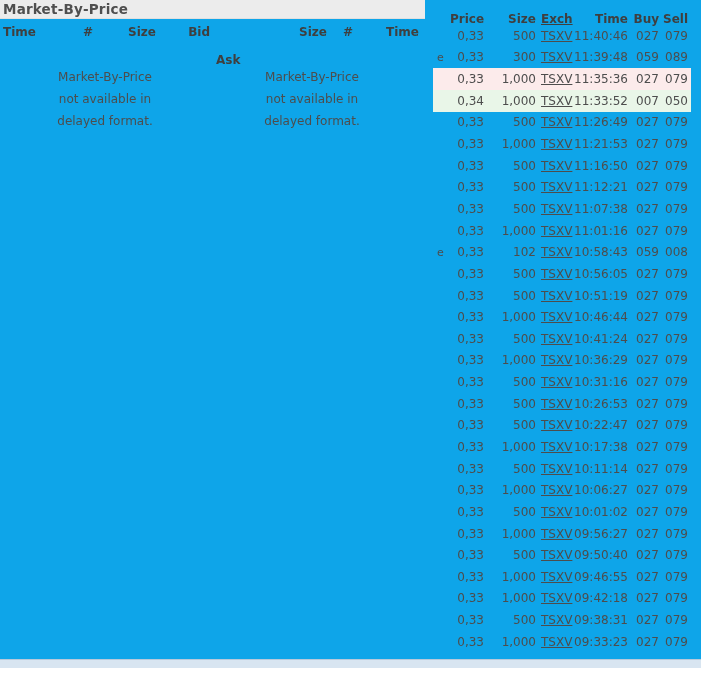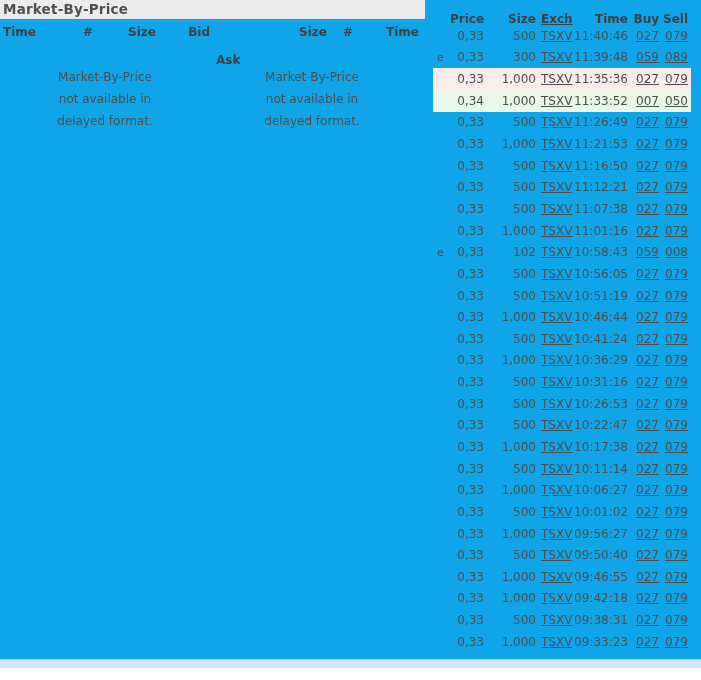--- a/index.html
+++ b/index.html
@@ -63,21 +63,21 @@
   .ts-rows { font-size: 12px; }
   .ts-row { display: flex; align-items: center; height: 21.65px; }
   .c { display: block; white-space: nowrap; }
   .c-marker { width: 17px; padding-left: 4px; font-size: 11px; text-align: left; }
   .c-price  { width: 34px; text-align: right; }
   .c-size   { width: 52px; text-align: right; }
   .c-exch   { width: 36px; text-align: left; padding-left: 5px; text-decoration: underline; }
   .c-time   { width: 56px; text-align: right; }
   .c-buy    { width: 31px; text-align: right; }
   .c-sell   { width: 29px; text-align: right; }
-  .ts-link { color: #4d4d4d; text-decoration: underline; cursor: pointer; }
+  .ts-link { color: #4d4d4d; cursor: pointer; }
   .tick-down { background: var(--hl-down, #fcebeb); }
   .tick-up   { background: var(--hl-up, #e9f6e8); }
   
   .bottom-scrollbar {
     position: absolute;
     left: 0; bottom: 0;
     width: 701px; height: 9px;
     background: #d8e5f1;
     border-top: 1px solid #b7c9db;
   }

